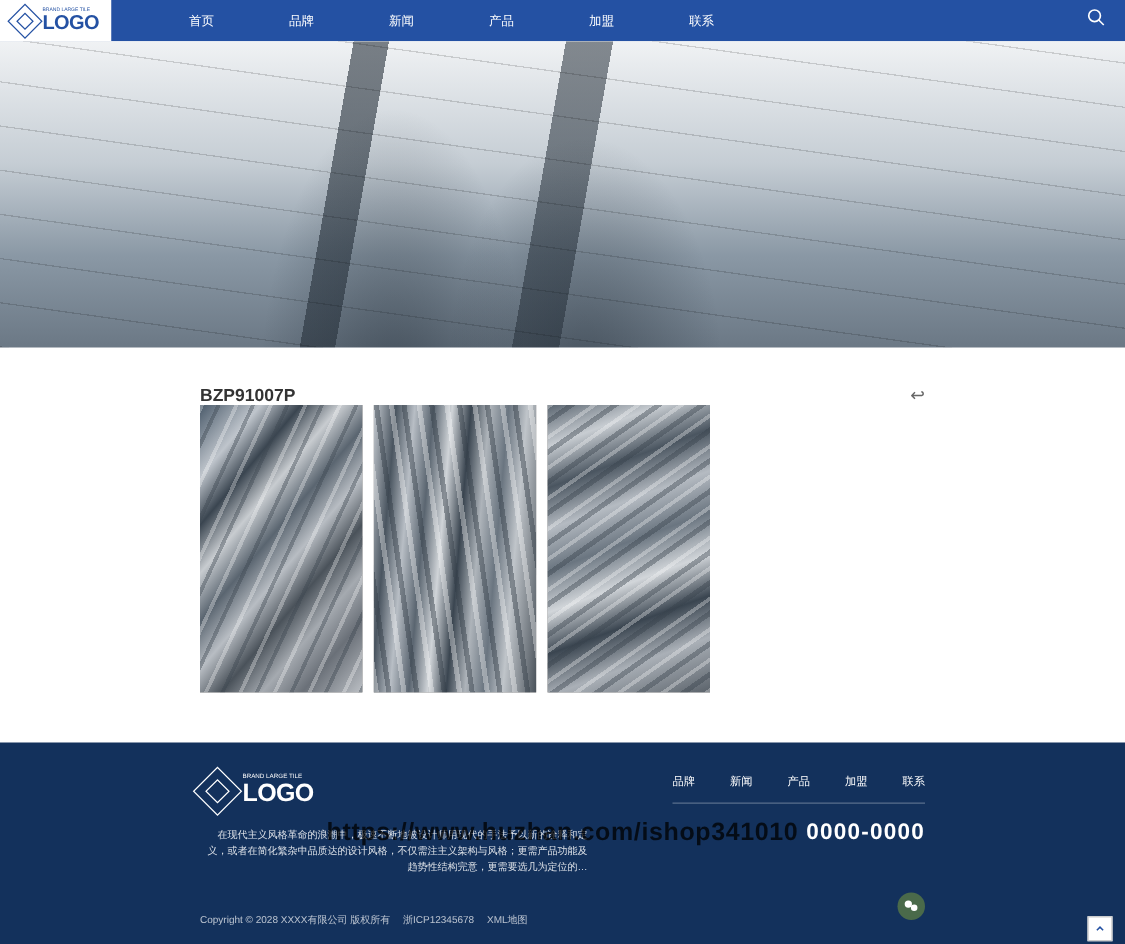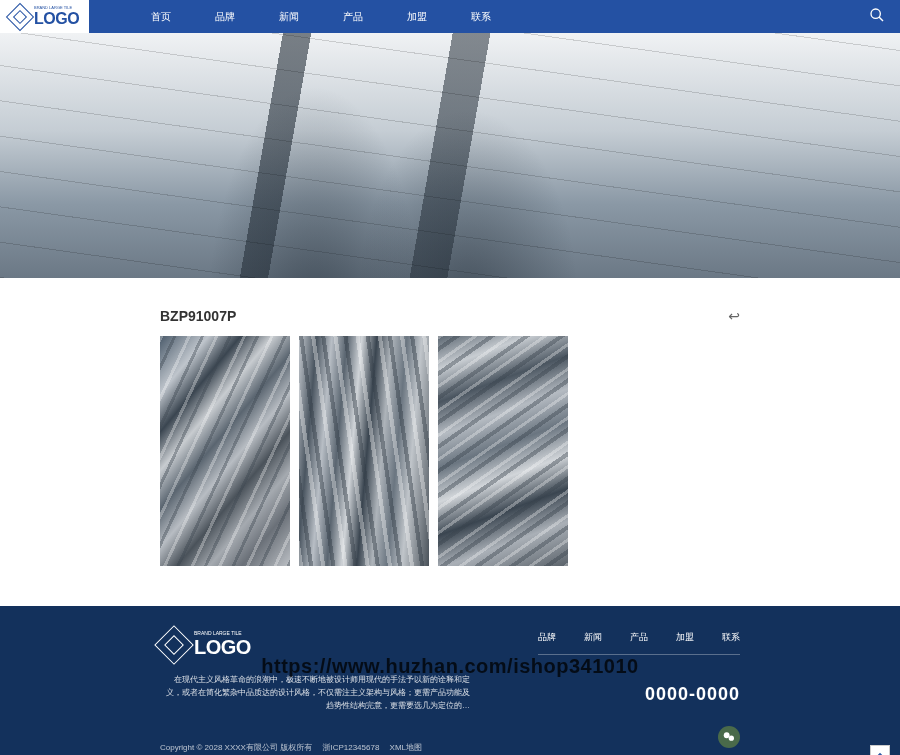--- a/index.html
+++ b/index.html
@@ -5,38 +5,38 @@
 * { margin: 0; padding: 0; box-sizing: border-box; }
 body { font-family: Arial, "Microsoft YaHei", sans-serif; background: #fff; width: 900px; }
 
 
 .header { background: #2451a3; height: 33px; display: flex; align-items: center; position: relative; }
 .logo-box { background: #fff; height: 33px; padding: 3px 10px; display: flex; align-items: center; gap: 4px; }
 .logo-diamond { width: 20px; height: 20px; border: 1.5px solid #2451a3; transform: rotate(45deg); display: flex; align-items: center; justify-content: center; }
 .logo-diamond-inner { width: 10px; height: 10px; border: 1px solid #2451a3; }
 .logo-text { color: #2451a3; font-weight: 800; font-size: 16px; letter-spacing: -0.5px; }
 .logo-sub { font-size: 4px; color: #2451a3; line-height: 1; }
-.nav { display: flex; gap: 0; margin-left: 40px; }
+.nav { display: flex; gap: 16px; margin-left: 40px; }
 .nav-item { color: #fff; font-size: 10px; padding: 0 22px; cursor: pointer; }
 .search-icon { position: absolute; right: 15px; color: #fff; cursor: pointer; }
 
 
 .hero { height: 245px; background: linear-gradient(180deg, #f0f2f4 0%, #c5cdd4 40%, #8a98a5 70%, #6b7885 100%); position: relative; overflow: hidden; }
 .hero::before { content: ""; position: absolute; inset: 0; background:
   repeating-linear-gradient(8deg, rgba(0,0,0,0.15) 0 1px, transparent 1px 35px),
   linear-gradient(100deg, transparent 0 30%, rgba(40,50,60,0.6) 30% 33%, transparent 33% 48%, rgba(40,50,60,0.55) 48% 52%, transparent 52% 100%);
 }
 .hero::after { content: ""; position: absolute; inset: 0; background:
   radial-gradient(ellipse 180px 400px at 35% 120%, rgba(30,40,50,0.5), transparent 60%),
   radial-gradient(ellipse 200px 350px at 52% 110%, rgba(30,40,50,0.45), transparent 55%);
 }
 
 
 .content { padding: 30px 160px 40px; }
-.title-row { display: flex; justify-content: space-between; align-items: center; margin-bottom: 12px; }
+.title-row { display: flex; justify-content: space-between; align-items: center; margin-bottom: 0; }
 .product-title { font-size: 14px; font-weight: 700; color: #333; }
 .back-icon { color: #666; cursor: pointer; font-size: 14px; }
 .gallery { display: flex; gap: 9px; }
 .tile { width: 130px; height: 230px; background: #888; position: relative; overflow: hidden; }
 .tile-marble { position: absolute; inset: 0; }
 .t1 { background: linear-gradient(130deg, #4a5a6a 0%, #bfc5cc 15%, #3a4550 25%, #c8ccd0 35%, #5a6570 45%, #b8bdc3 55%, #4a525a 65%, #a5aab0 75%, #6a7078 85%, #bcc0c5 100%); }
 .t1::after { content:""; position:absolute; inset:0; background: repeating-linear-gradient(115deg, rgba(255,255,255,0.3) 0 3px, transparent 3px 12px, rgba(60,70,80,0.4) 12px 15px, transparent 15px 25px); }
 .t2 { background: linear-gradient(95deg, #c5cad0 0%, #4a5560 12%, #b8bec5 22%, #5a6570 32%, #d0d4d8 42%, #3a4550 52%, #aeb4ba 62%, #6a7580 72%, #c0c5ca 82%, #4a525a 100%); }
 .t2::after { content:""; position:absolute; inset:0; background: repeating-linear-gradient(82deg, rgba(255,255,255,0.35) 0 4px, transparent 4px 10px, rgba(50,60,70,0.45) 10px 14px, transparent 14px 22px); }
 .t3 { background: linear-gradient(160deg, #5a6570 0%, #c8cdd2 12%, #4a5560 24%, #b5bbc2 36%, #6a7580 48%, #d2d6da 60%, #3a4550 72%, #aab0b7 84%, #5a626a 100%); }
@@ -46,21 +46,21 @@
 .footer { background: #13315c; color: #fff; padding: 25px 160px 30px; position: relative; min-height: 155px; }
 .footer-top { display: flex; justify-content: space-between; align-items: flex-start; }
 .footer-logo { display: flex; align-items: center; gap: 6px; }
 .f-diamond { width: 28px; height: 28px; border: 1.5px solid #fff; transform: rotate(45deg); display: flex; align-items: center; justify-content: center; }
 .f-diamond-inner { width: 14px; height: 14px; border: 1px solid #fff; }
 .f-logo-text { font-weight: 800; font-size: 20px; letter-spacing: -0.5px; }
 .f-logo-sub { font-size: 5px; line-height: 1; }
 .footer-nav { display: flex; gap: 28px; border-bottom: 1px solid rgba(255,255,255,0.3); padding-bottom: 10px; }
 .footer-nav-item { font-size: 9px; cursor: pointer; }
 .footer-desc { font-size: 8px; line-height: 1.6; margin-top: 15px; max-width: 310px; color: rgba(255,255,255,0.85); text-align: right; }
-.footer-phone { font-size: 18px; font-weight: 600; text-align: right; margin-top: 29px; letter-spacing: 1px; }
+.footer-phone { font-size: 18px; font-weight: 600; text-align: right; margin-top: 12px; letter-spacing: 1px; }
 .wechat-icon { position: absolute; right: 160px; bottom: 35px; width: 22px; height: 22px; background: #4a6a4a; border-radius: 50%; display: flex; align-items: center; justify-content: center; color: #fff; font-size: 12px; }
 .copyright { font-size: 8px; color: rgba(255,255,255,0.7); margin-top: 30px; }
 .copyright a { color: rgba(255,255,255,0.7); margin-left: 8px; cursor: pointer; }
 
 
 .watermark { position: absolute; left: 50%; transform: translateX(-50%); top: 655px; font-size: 20px; font-weight: 700; color: rgba(0,0,0,0.75); pointer-events: none; white-space: nowrap; letter-spacing: 0.5px; font-family: Liberation Sans, sans-serif; }
 
 
 .scroll-top { position: absolute; right: 10px; bottom: 18px; width: 20px; height: 20px; background: #fff; border: 1px solid #ccc; display: flex; align-items: center; justify-content: center; cursor: pointer; color: #2451a3; font-size: 10px; }
 

